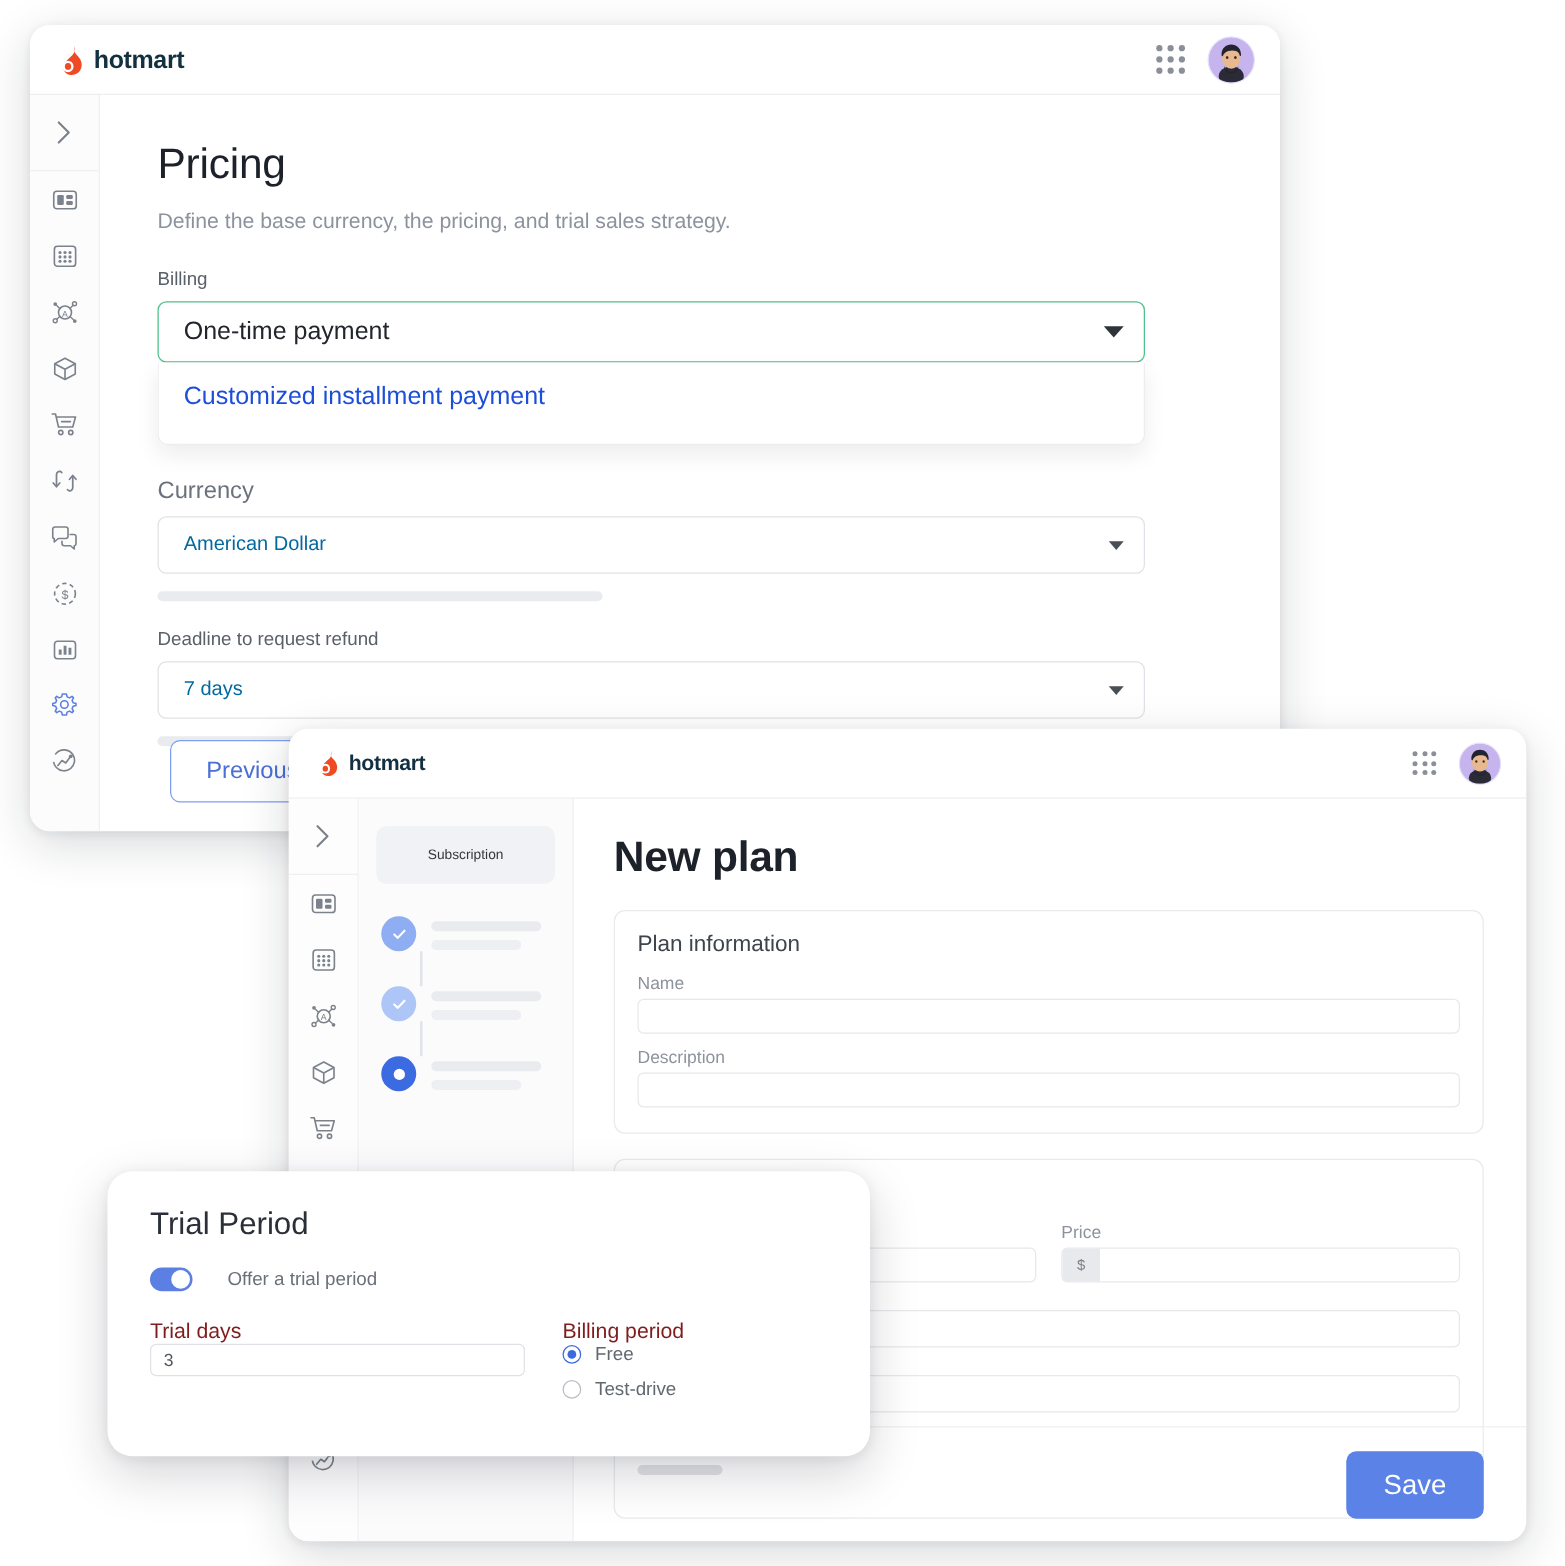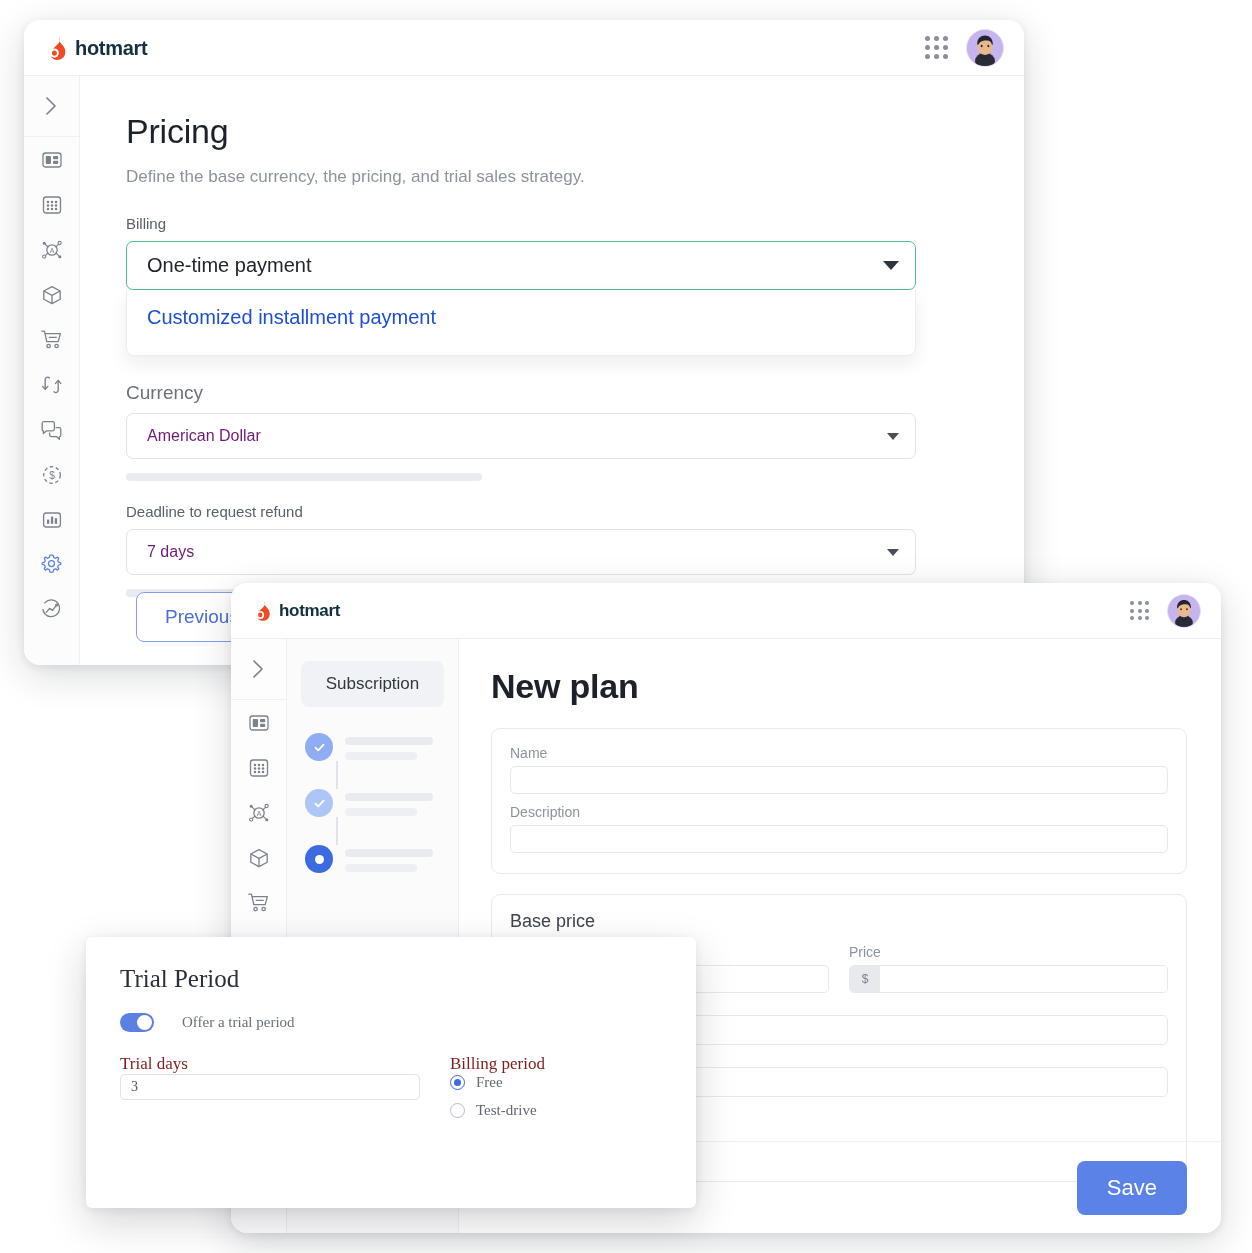--- a/index.html
+++ b/index.html
@@ -129,21 +129,21 @@
     border: 1px solid #dfe2e6;
     border-radius: 7px;
     background: #fff;
     display: flex;
     align-items: center;
     padding: 0 16px 0 20px;
     box-sizing: border-box;
     justify-content: space-between;
     cursor: pointer;
     font-size: 16px;
-    color: #701a75;
+    color: #0369a1;
   }
   .select.focused {
     border: 1.5px solid #4ec08a;
     height: 49px;
     font-size: 20px;
     color: #22262c;
     box-shadow: 0 1px 2px rgba(0,0,0,0.03);
   }
   .caret { width: 0; height: 0; border-left: 8px solid transparent; border-right: 8px solid transparent; border-top: 9px solid #2f343b; }
   .caret.sm { border-left-width: 6px; border-right-width: 6px; border-top-width: 7px; border-top-color: #4a4f57; }
@@ -190,21 +190,21 @@
     border-right: 1px solid #eef0f3;
     padding: 22px 0 0 0;
     box-sizing: border-box;
   }
   .sub-chip {
     background: #f1f2f5;
     border-radius: 8px;
     margin: 0 14px;
     height: 46px;
     display: flex; align-items: center; justify-content: center;
-    font-size: 17px; color: #33383f;
+    font-size: 11px; color: #33383f;
     cursor: pointer;
   }
   .steps { margin-top: 26px; padding-left: 18px; position: relative; }
   .step { display: flex; align-items: flex-start; gap: 12px; position: relative; height: 56px; }
   .step-dot {
     width: 28px; height: 28px; border-radius: 50%;
     display: flex; align-items: center; justify-content: center;
     flex: none; z-index: 2; position: relative;
   }
   .step-dot.done { background: #8eadf2; }
@@ -248,26 +248,25 @@
     display: flex; align-items: center; justify-content: flex-end;
     padding-right: 34px; box-sizing: border-box;
   }
   .btn-save {
     background: #5b82e6; color: #fff; border: none; border-radius: 8px;
     font-size: 22px; padding: 14px 30px; cursor: pointer; font-family: inherit;
   }
 
   
   #card-trial {
-    position: absolute; left: 86px; top: 937px; width: 610px; height: 271px;
-    background: #fff; border-radius: 6px;
+    position: absolute; left: 86px; top: 937px; width: 610px; height: 228px;
+    background: #fff; border-radius: 20px;
     box-shadow: 0 14px 40px rgba(20,24,40,0.18), 0 2px 10px rgba(20,24,40,0.07);
     padding: 28px 34px; box-sizing: border-box;
     z-index: 30;
-    font-family: Liberation Serif, serif;
   }
   .trial-title { font-size: 25px; color: #2b3038; margin: 0 0 20px 0; font-weight: normal; }
   .toggle-row { display: flex; align-items: center; gap: 28px; margin-bottom: 22px; }
   .toggle {
     width: 34px; height: 19px; border-radius: 10px; background: #5b7fe3;
     position: relative; cursor: pointer; flex: none;
   }
   .toggle .knob {
     position: absolute; right: 2px; top: 2px; width: 15px; height: 15px; border-radius: 50%; background: #fff;
   }
@@ -623,20 +622,21 @@
             </div>
           </div>
 
         </div>
       </div>
 
       <div class="content hidden-overflow">
         <h1 class="np-title">New plan</h1>
 
         <div class="card">
+          <div class="card-title">Plan information</div>
           <div class="mini-label">Name</div>
           <div class="input-box"></div>
           <div class="mini-label" style="margin-top:10px;">Description</div>
           <div class="input-box"></div>
         </div>
 
         <div class="card" style="padding-bottom:34px;">
           <div class="card-title">Base price</div>
           <div class="price-row">
             <div style="flex:1;">

